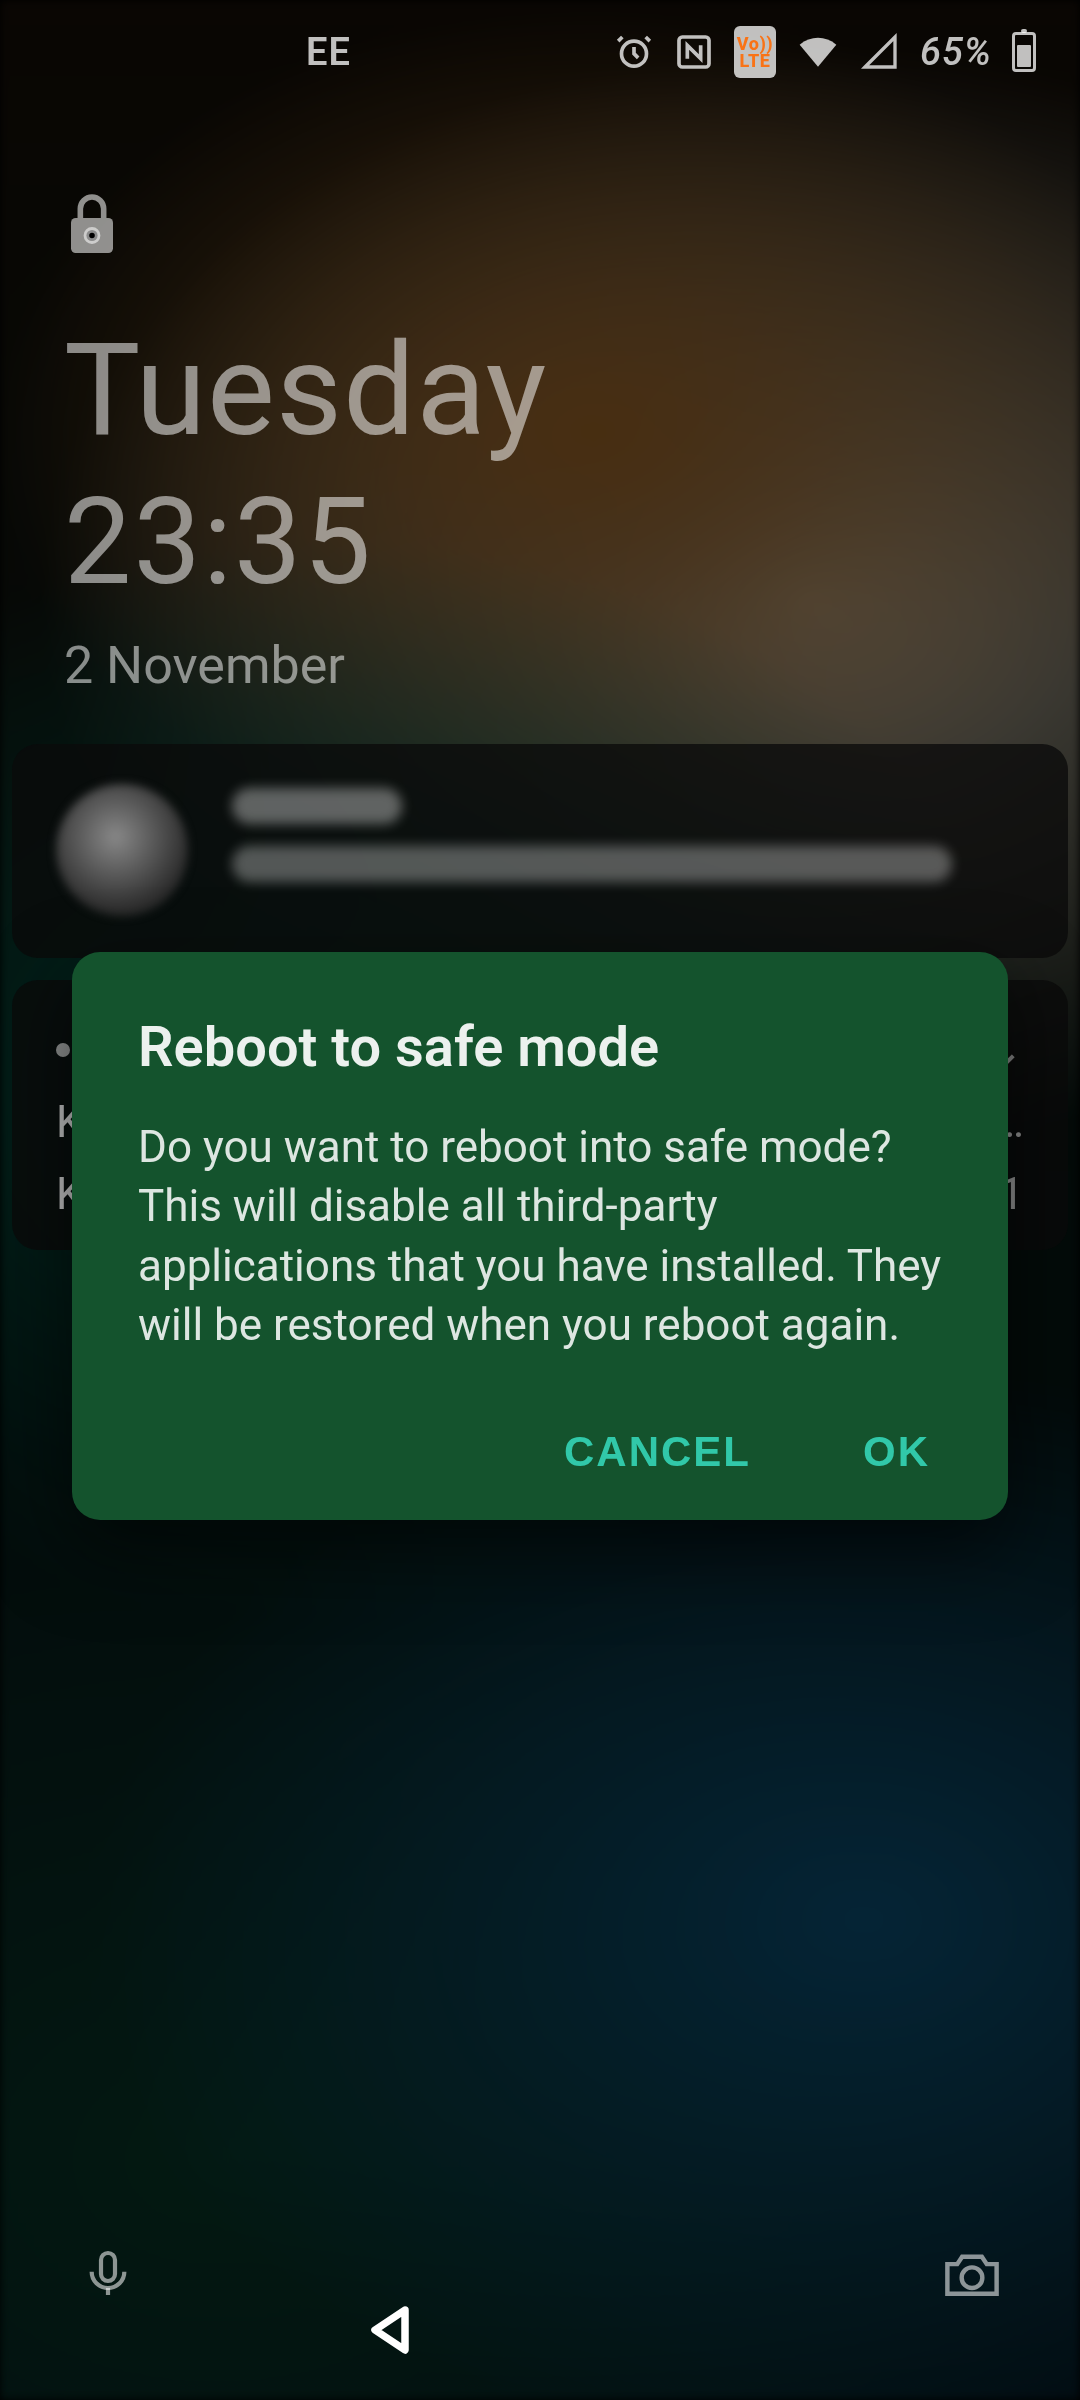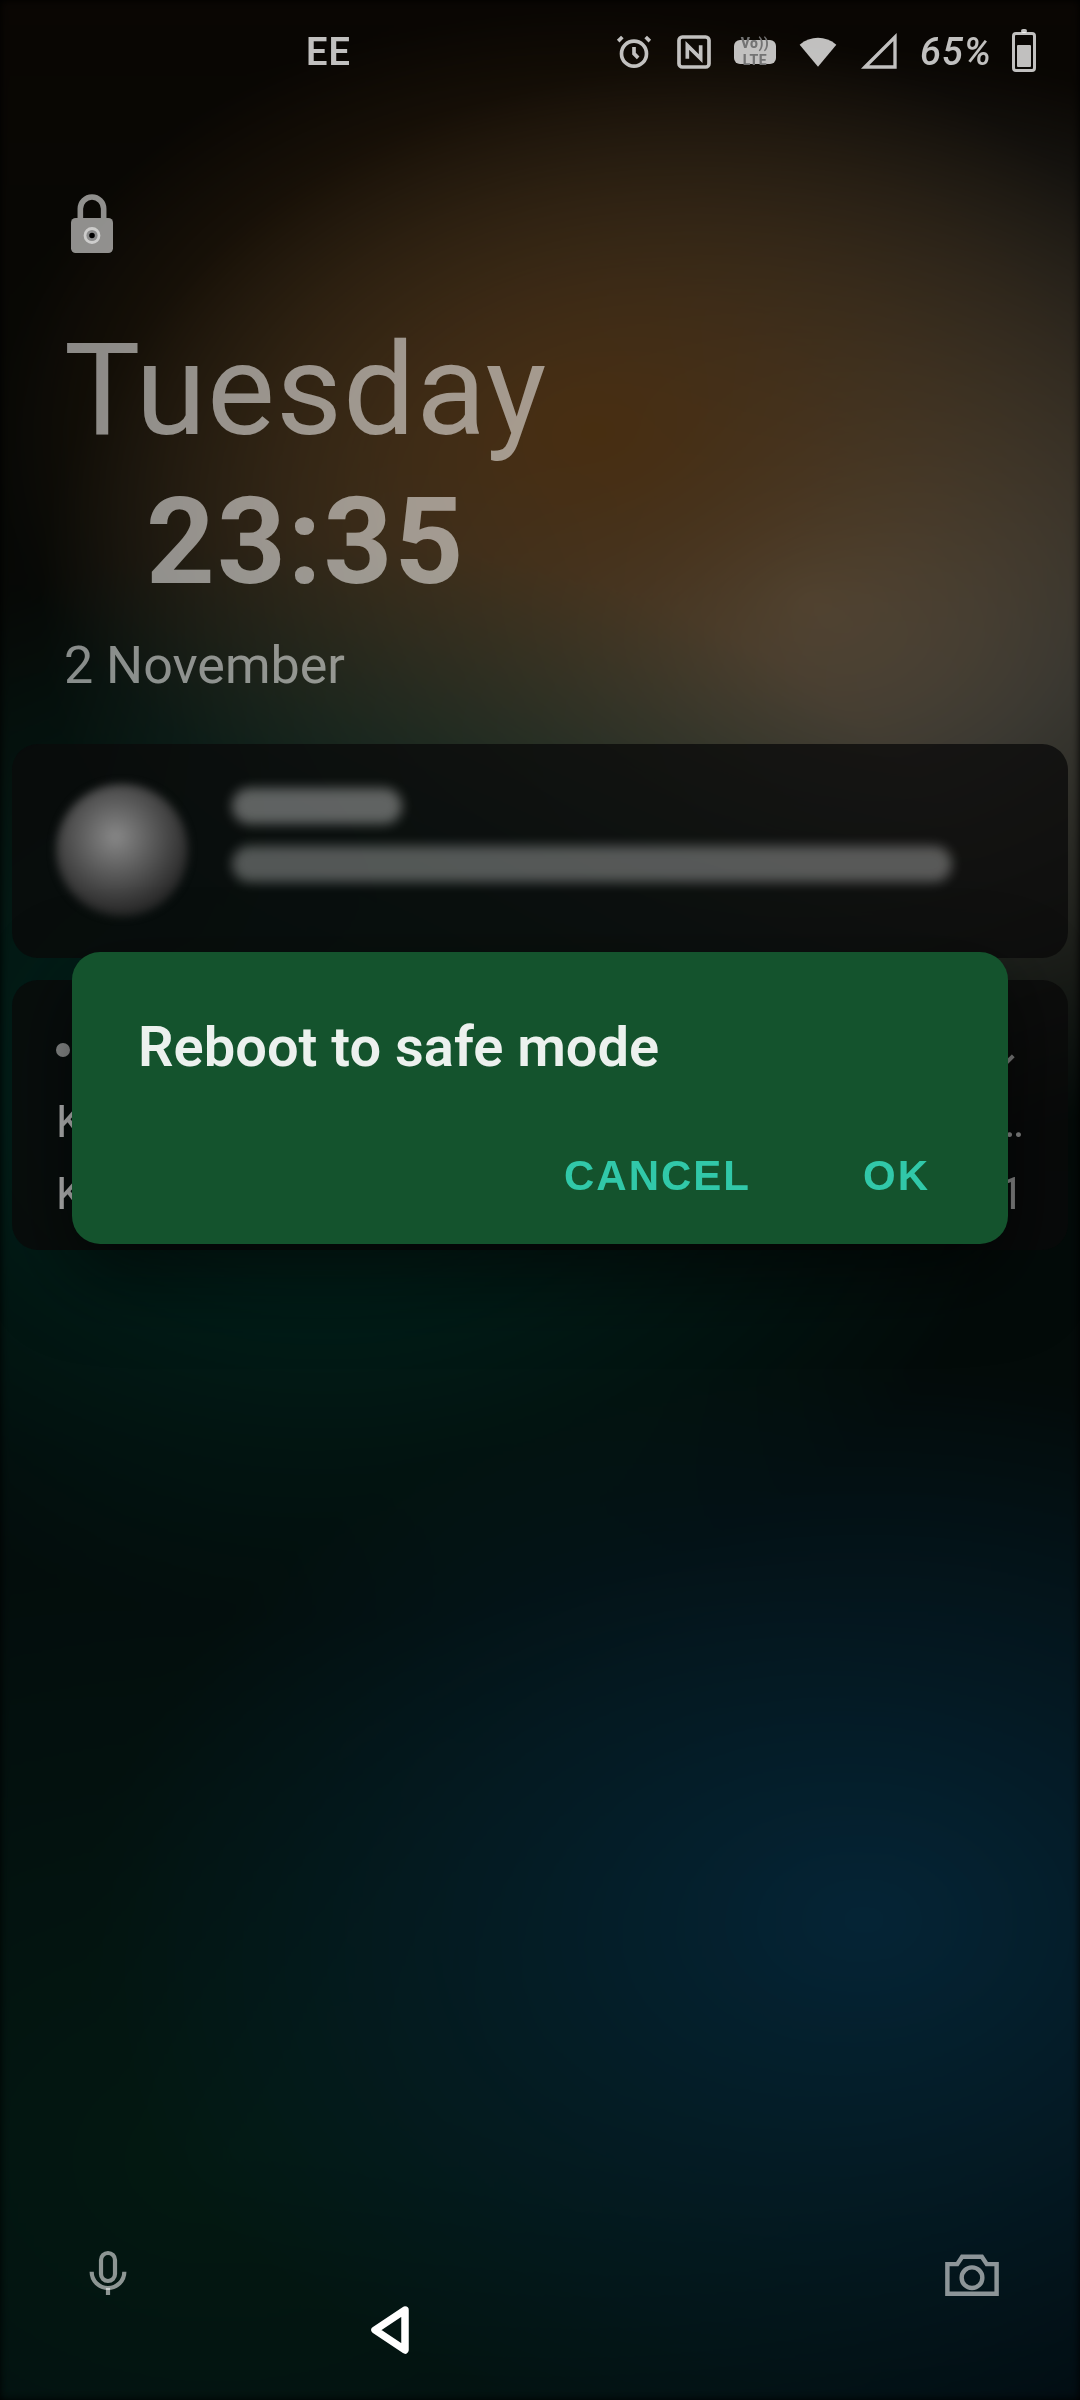--- a/index.html
+++ b/index.html
@@ -45,35 +45,35 @@
   .statusbar .right {
     position: absolute; right: 44px; top: 50%; transform: translateY(-50%);
     display: flex; align-items: center; gap: 20px;
   }
   .statusbar .icon { display: inline-flex; align-items: center; justify-content: center; }
   .statusbar .pct { font-size: 38px; font-weight: 500; font-style: italic; }
   .batt-box { width: 24px; height: 40px; border: 3px solid rgba(255,255,255,0.75); border-radius: 4px; position: relative; }
   .batt-box:before { content:""; position:absolute; top:-6px; left:6px; right:6px; height:4px; background:rgba(255,255,255,0.75); border-radius:2px; }
   .batt-box .fill { position:absolute; left:2px; right:2px; bottom:2px; height:65%; background:rgba(255,255,255,0.75); border-radius:1px; }
   .volte-box {
-    width: 42px; height: 24px; border-radius: 6px; background: rgba(255,255,255,0.75);
-    color: #737373; font-size: 14px; font-weight: 800; line-height: 17px;
+    width: 42px; height: 52px; border-radius: 6px; background: rgba(255,255,255,0.75);
+    color: #f97316; font-size: 18px; font-weight: 800; line-height: 17px;
     display: flex; flex-direction: column; align-items: center; justify-content: center;
   }
   .volte-box span { letter-spacing: 0.5px; }
 
   
   .lockblock {
     position: absolute; left: 64px; top: 190px; color: rgba(255,255,255,0.52);
   }
   .lockblock .day {
     font-size: 128px; font-weight: 400; line-height: 1.0; margin-top: 70px; letter-spacing: 1px;
   }
   .lockblock .time {
-    font-size: 120px; font-weight: 700; line-height: 1.0; margin-top: 28px; letter-spacing: 2px; text-align: center;
+    font-size: 120px; font-weight: 400; line-height: 1.0; margin-top: 28px; letter-spacing: 2px;
   }
   .lockblock .date {
     font-size: 52px; font-weight: 400; margin-top: 33px;
   }
   .lockblock .lock-icon { width: 56px; height: 66px; display: block; }
 
   
   .notif {
     position: absolute; left: 12px; right: 12px;
     background: rgba(10,10,10,0.78);
@@ -228,20 +228,21 @@
     <span class="meta">…</span>
   </div>
   <div class="row">
     <span>K</span>
     <span class="meta">1</span>
   </div>
 </div>
 
 <div class="dialog">
   <h1>Reboot to safe mode</h1>
+  <p>Do you want to reboot into safe mode? This will disable all third-party applications that you have installed. They will be restored when you reboot again.</p>
   <div class="actions">
     <button class="btn">CANCEL</button>
     <button class="btn">OK</button>
   </div>
 </div>
 
 <div class="bottombar">
   <div class="shortcut">
     <svg width="56" height="56" viewBox="0 0 24 24" fill="none" stroke="rgba(255,255,255,0.55)" stroke-width="1.8">
       <rect x="9" y="3" width="6" height="12" rx="3"></rect>

